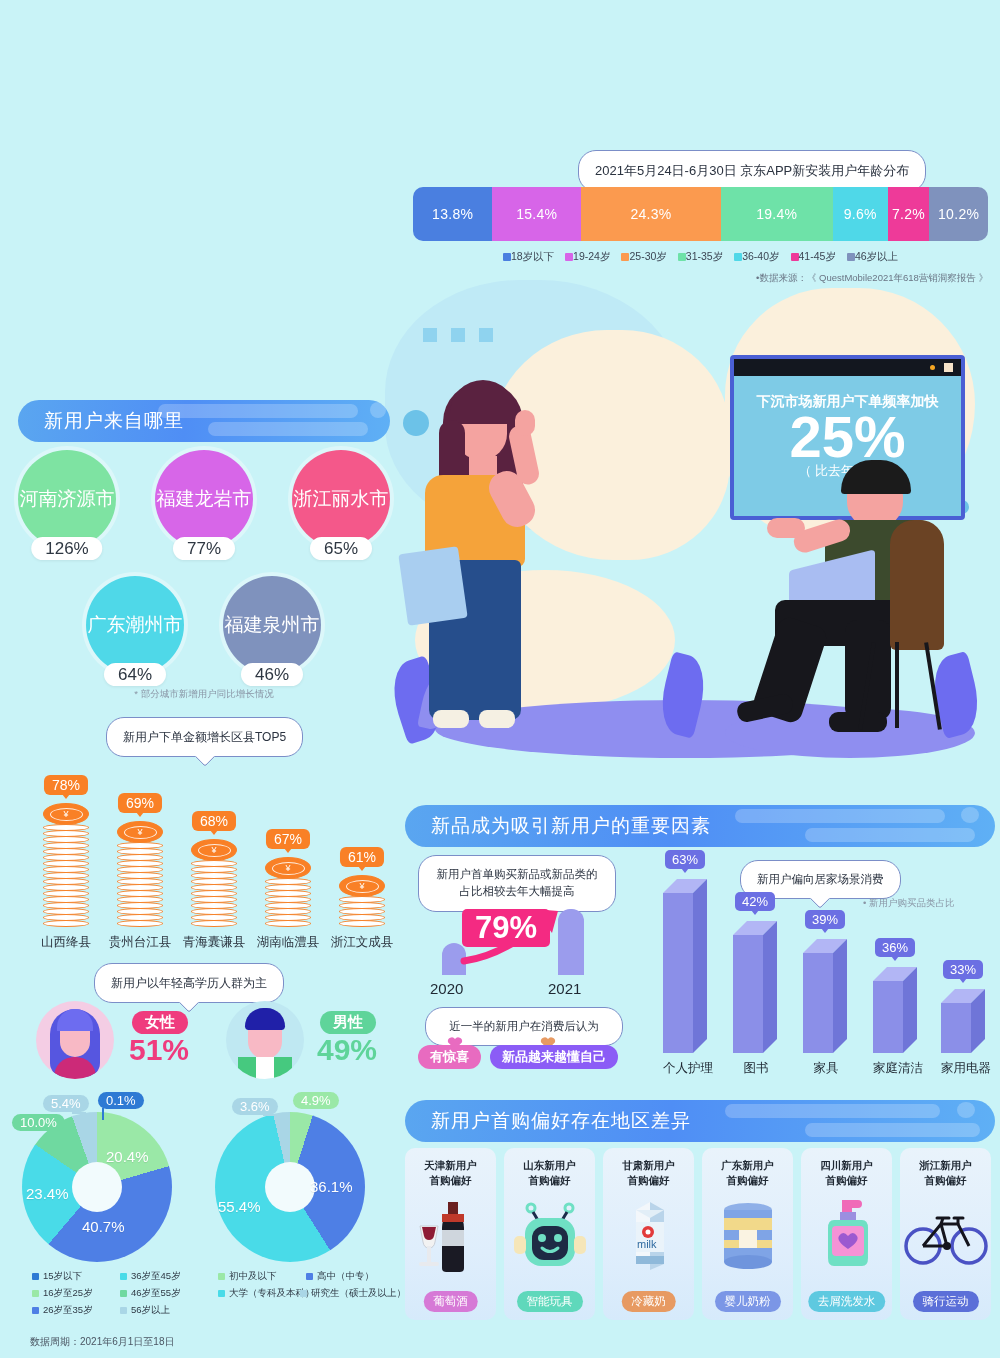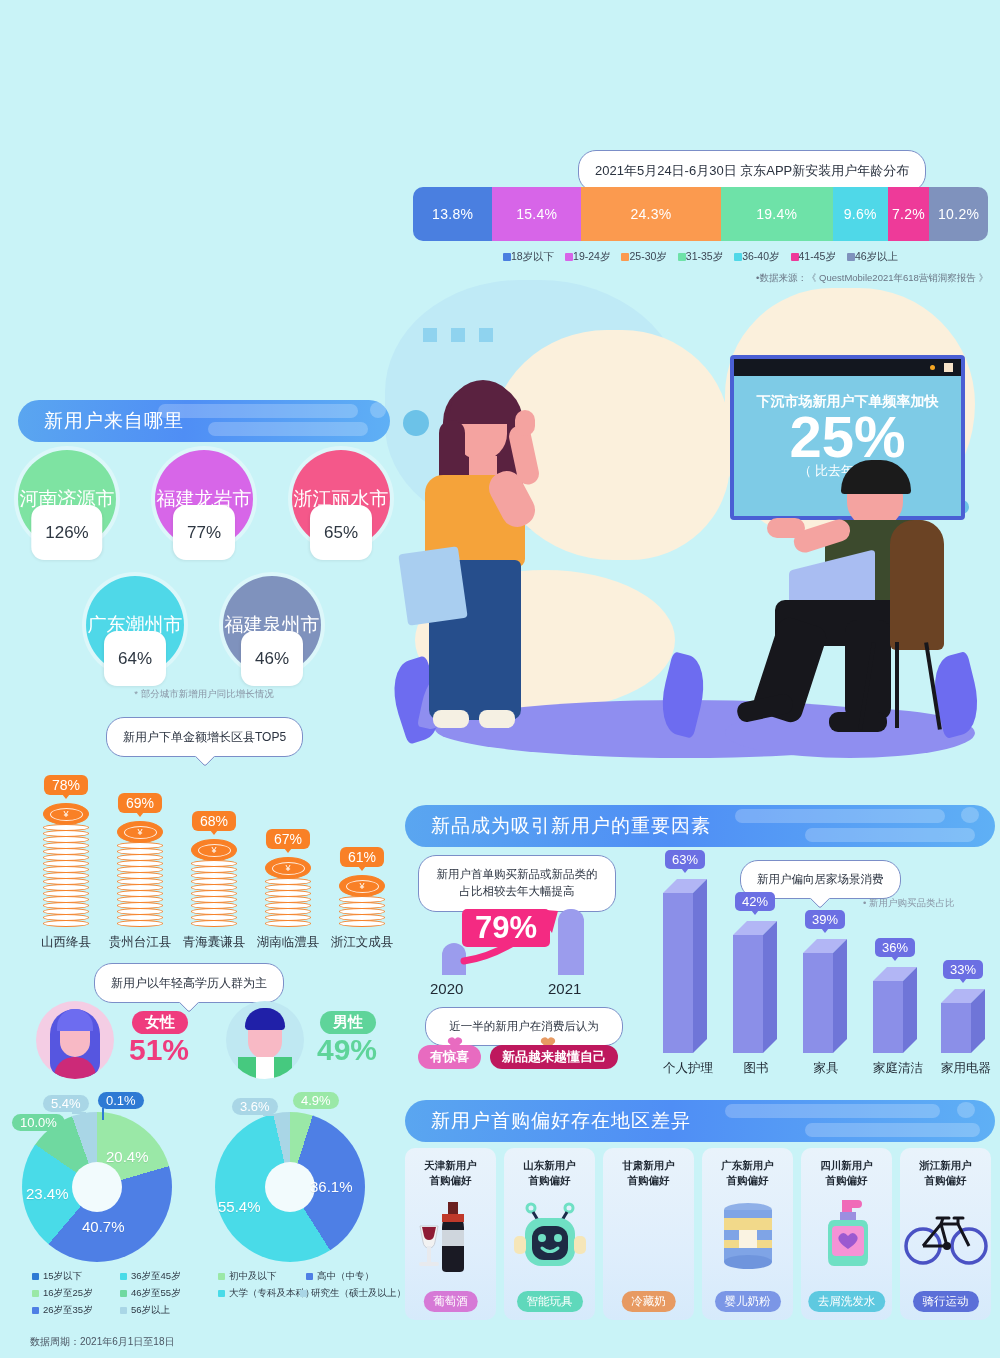--- a/index.html
+++ b/index.html
@@ -55,21 +55,21 @@
   .src-note { position: absolute; top: 122px; right: 0; font-size: 9.5px; color: #6a7585; }
 
   
   #cities { position: absolute; left: 18px; top: 450px; width: 372px; height: 250px; }
   .bubble { position: absolute; width: 98px; height: 98px; border-radius: 50%;
     display: flex; align-items: center; justify-content: center; 
     color: #fff; font-size: 19px; line-height: 1.12; font-weight: 500;
     box-shadow: 0 0 0 4px rgba(255,255,255,0.35); }
   .bubble .pct {
     position: absolute; bottom: -12px; left: 50%; transform: translateX(-50%);
-    background: #fff; border-radius: 13px; padding: 18px 14px;
+    background: #fff; border-radius: 13px; padding: 2px 14px;
     color: #2e3742; font-size: 17px; font-weight: 500; white-space: nowrap;
     box-shadow: 0 1px 3px rgba(0,0,0,.07);
   }
   .cities-note { position: absolute; left: 0; top: 238px; width: 372px; text-align: center; }
 
   
   #coins { position: absolute; left: 14px; top: 715px; width: 380px; height: 240px; }
   #coins .callout { position: absolute; left: 92px; top: 2px; font-size: 12px; }
   .coincol { position: absolute; bottom: 28px; width: 60px; }
   .coincol .badge {
@@ -557,21 +557,21 @@
       <svg viewBox="0 0 20 18" width="16" height="14">
           <path d="M10 17 L1 8 A5 5 0 0 1 10 4 A5 5 0 0 1 19 8 Z" fill="#e86bc0"></path>
         </svg>
     </div>
     <div class="tagpill" style="left:18px;top:190px;background:#e86bc0;">有惊喜</div>
     <div class="tagheart" style="left:140px;top:181px;">
       <svg viewBox="0 0 20 18" width="16" height="14">
           <path d="M10 17 L1 8 A5 5 0 0 1 10 4 A5 5 0 0 1 19 8 Z" fill="#e79a62"></path>
         </svg>
     </div>
-    <div class="tagpill" style="left:90px;top:190px;background:#be185d;font-family:Liberation Mono, monospace;">新品越来越懂自己</div>
+    <div class="tagpill" style="left:90px;top:190px;background:#8b5cf6;font-family:Liberation Mono, monospace;">新品越来越懂自己</div>
   </div>
 
   <div id="bars3d">
     <div class="callout">新用户偏向居家场景消费</div>
     <div class="note3 note">• 新用户购买品类占比</div>
   <div class="bar3" style="left: 18px;">
         <div class="front" style="height:160px"></div>
         <svg width="44" height="174" style="position:absolute;bottom:0;left:0;">
           <polygon points="0,14 14,0 44,0 30,14" fill="#b2b6f5"></polygon>
           <polygon points="30,14 44,0 44,160 30,174" fill="#6f75d8"></polygon>
@@ -651,20 +651,30 @@
             <rect x="69" y="40" width="12" height="18" rx="5" fill="#f5e6b8"></rect>
             <rect x="27" y="30" width="36" height="34" rx="12" fill="#1e2a44"></rect>
             <circle cx="37" cy="42" r="4" fill="#6fe0c4"></circle>
             <circle cx="53" cy="42" r="4" fill="#6fe0c4"></circle>
             <path d="M37 52 q8 7 16 0" stroke="#6fe0c4" stroke-width="3" fill="none" stroke-linecap="round"></path>
           </svg></div>
         <div class="rtag" style="background:#5fd8bb">智能玩具</div>
       </div>
       <div class="rcard">
         <div class="rt"><span>甘肃新用户</span><br><span>首购偏好</span></div>
+        <div class="ricon"><svg viewBox="0 0 90 78" width="90" height="78">
+            <path d="M32 14 l14-8 14 8 v54 h-28z" fill="#f3f7fb"></path>
+            <path d="M46 6 l14 8 v54 l-14 6z" fill="#b9d4ea"></path>
+            <path d="M32 14 h28 l-14 8z" fill="#e2eef7"></path>
+            <rect x="32" y="26" width="28" height="30" fill="#eaf3fa"></rect>
+            <circle cx="44" cy="36" r="6" fill="#e23b3b"></circle>
+            <circle cx="44" cy="36" r="2.5" fill="#fff"></circle>
+            <text x="33" y="52" font-size="11" fill="#2f6aa0" font-family="sans-serif">milk</text>
+            <rect x="32" y="60" width="28" height="8" fill="#8fb9da"></rect>
+          </svg></div>
         <div class="rtag" style="background:#e79a62">冷藏奶</div>
       </div>
       <div class="rcard">
         <div class="rt"><span>广东新用户</span><br><span>首购偏好</span></div>
         <div class="ricon"><svg viewBox="0 0 90 78" width="90" height="78">
             <ellipse cx="45" cy="14" rx="24" ry="7" fill="#8fb0e8"></ellipse>
             <rect x="21" y="14" width="48" height="52" fill="#7fa4e6"></rect>
             <ellipse cx="45" cy="66" rx="24" ry="7" fill="#6f95dd"></ellipse>
             <rect x="21" y="22" width="48" height="12" fill="#f2d98a"></rect>
             <rect x="21" y="44" width="48" height="8" fill="#f2d98a"></rect>

